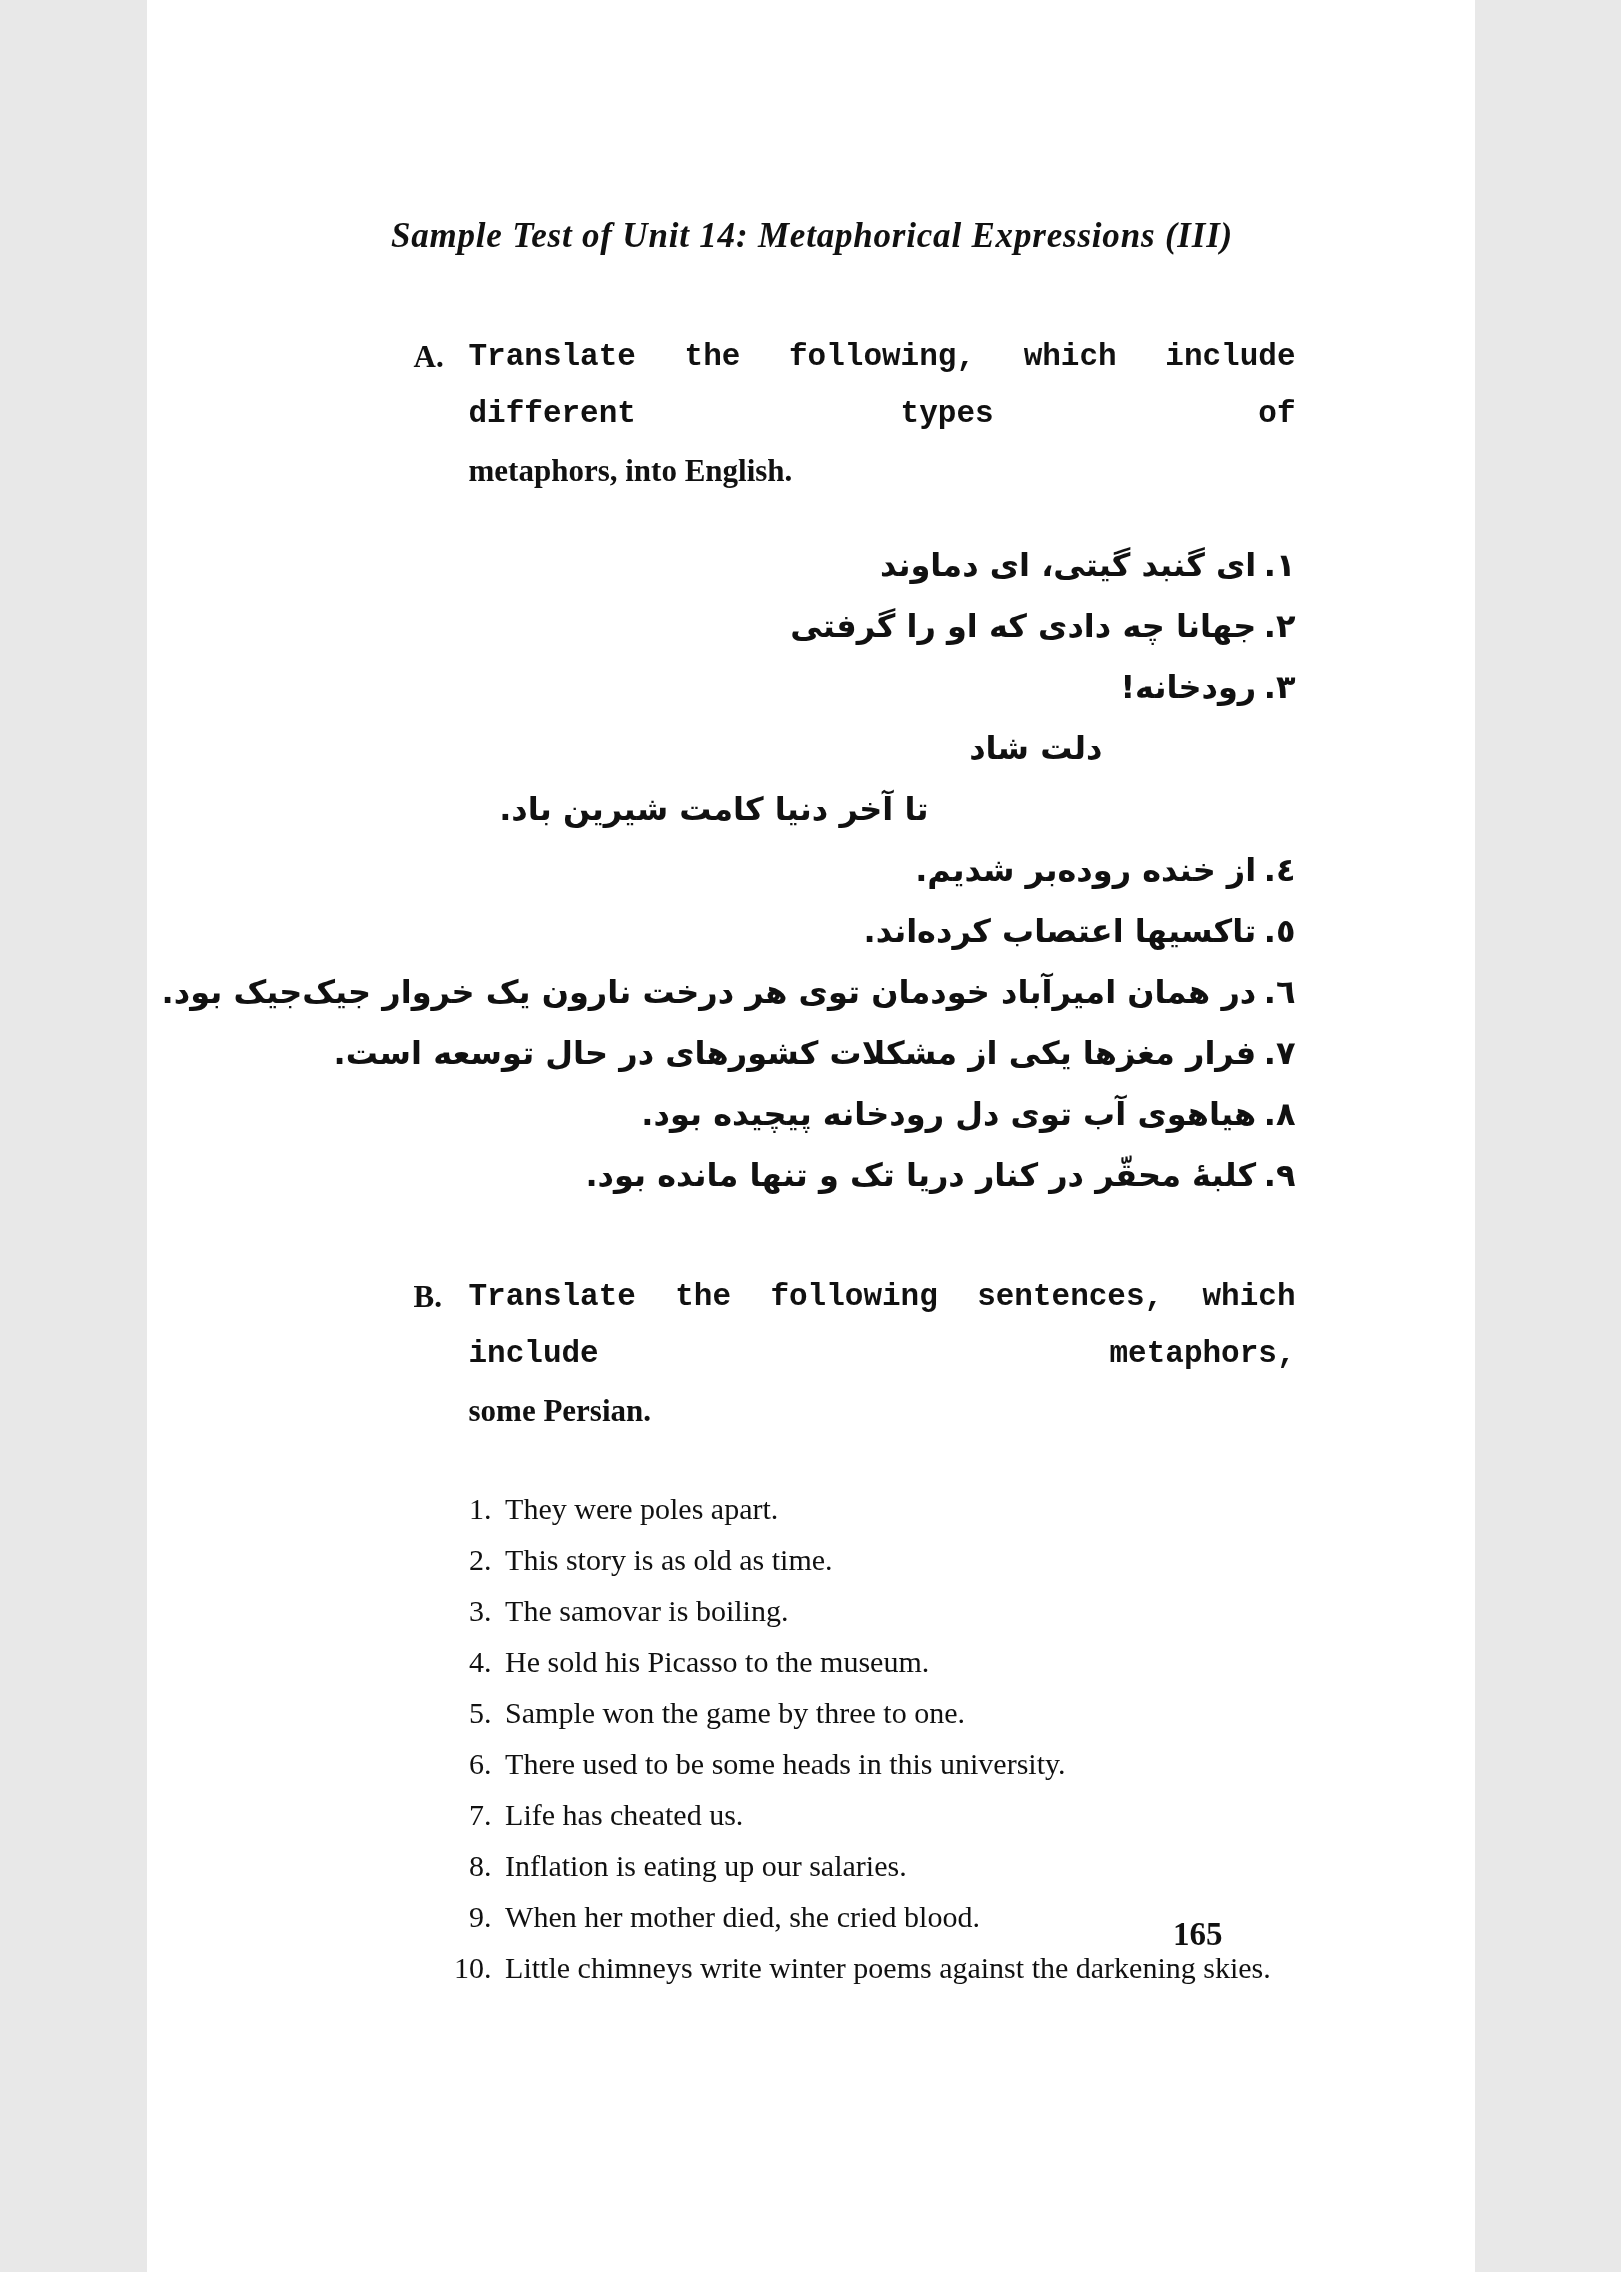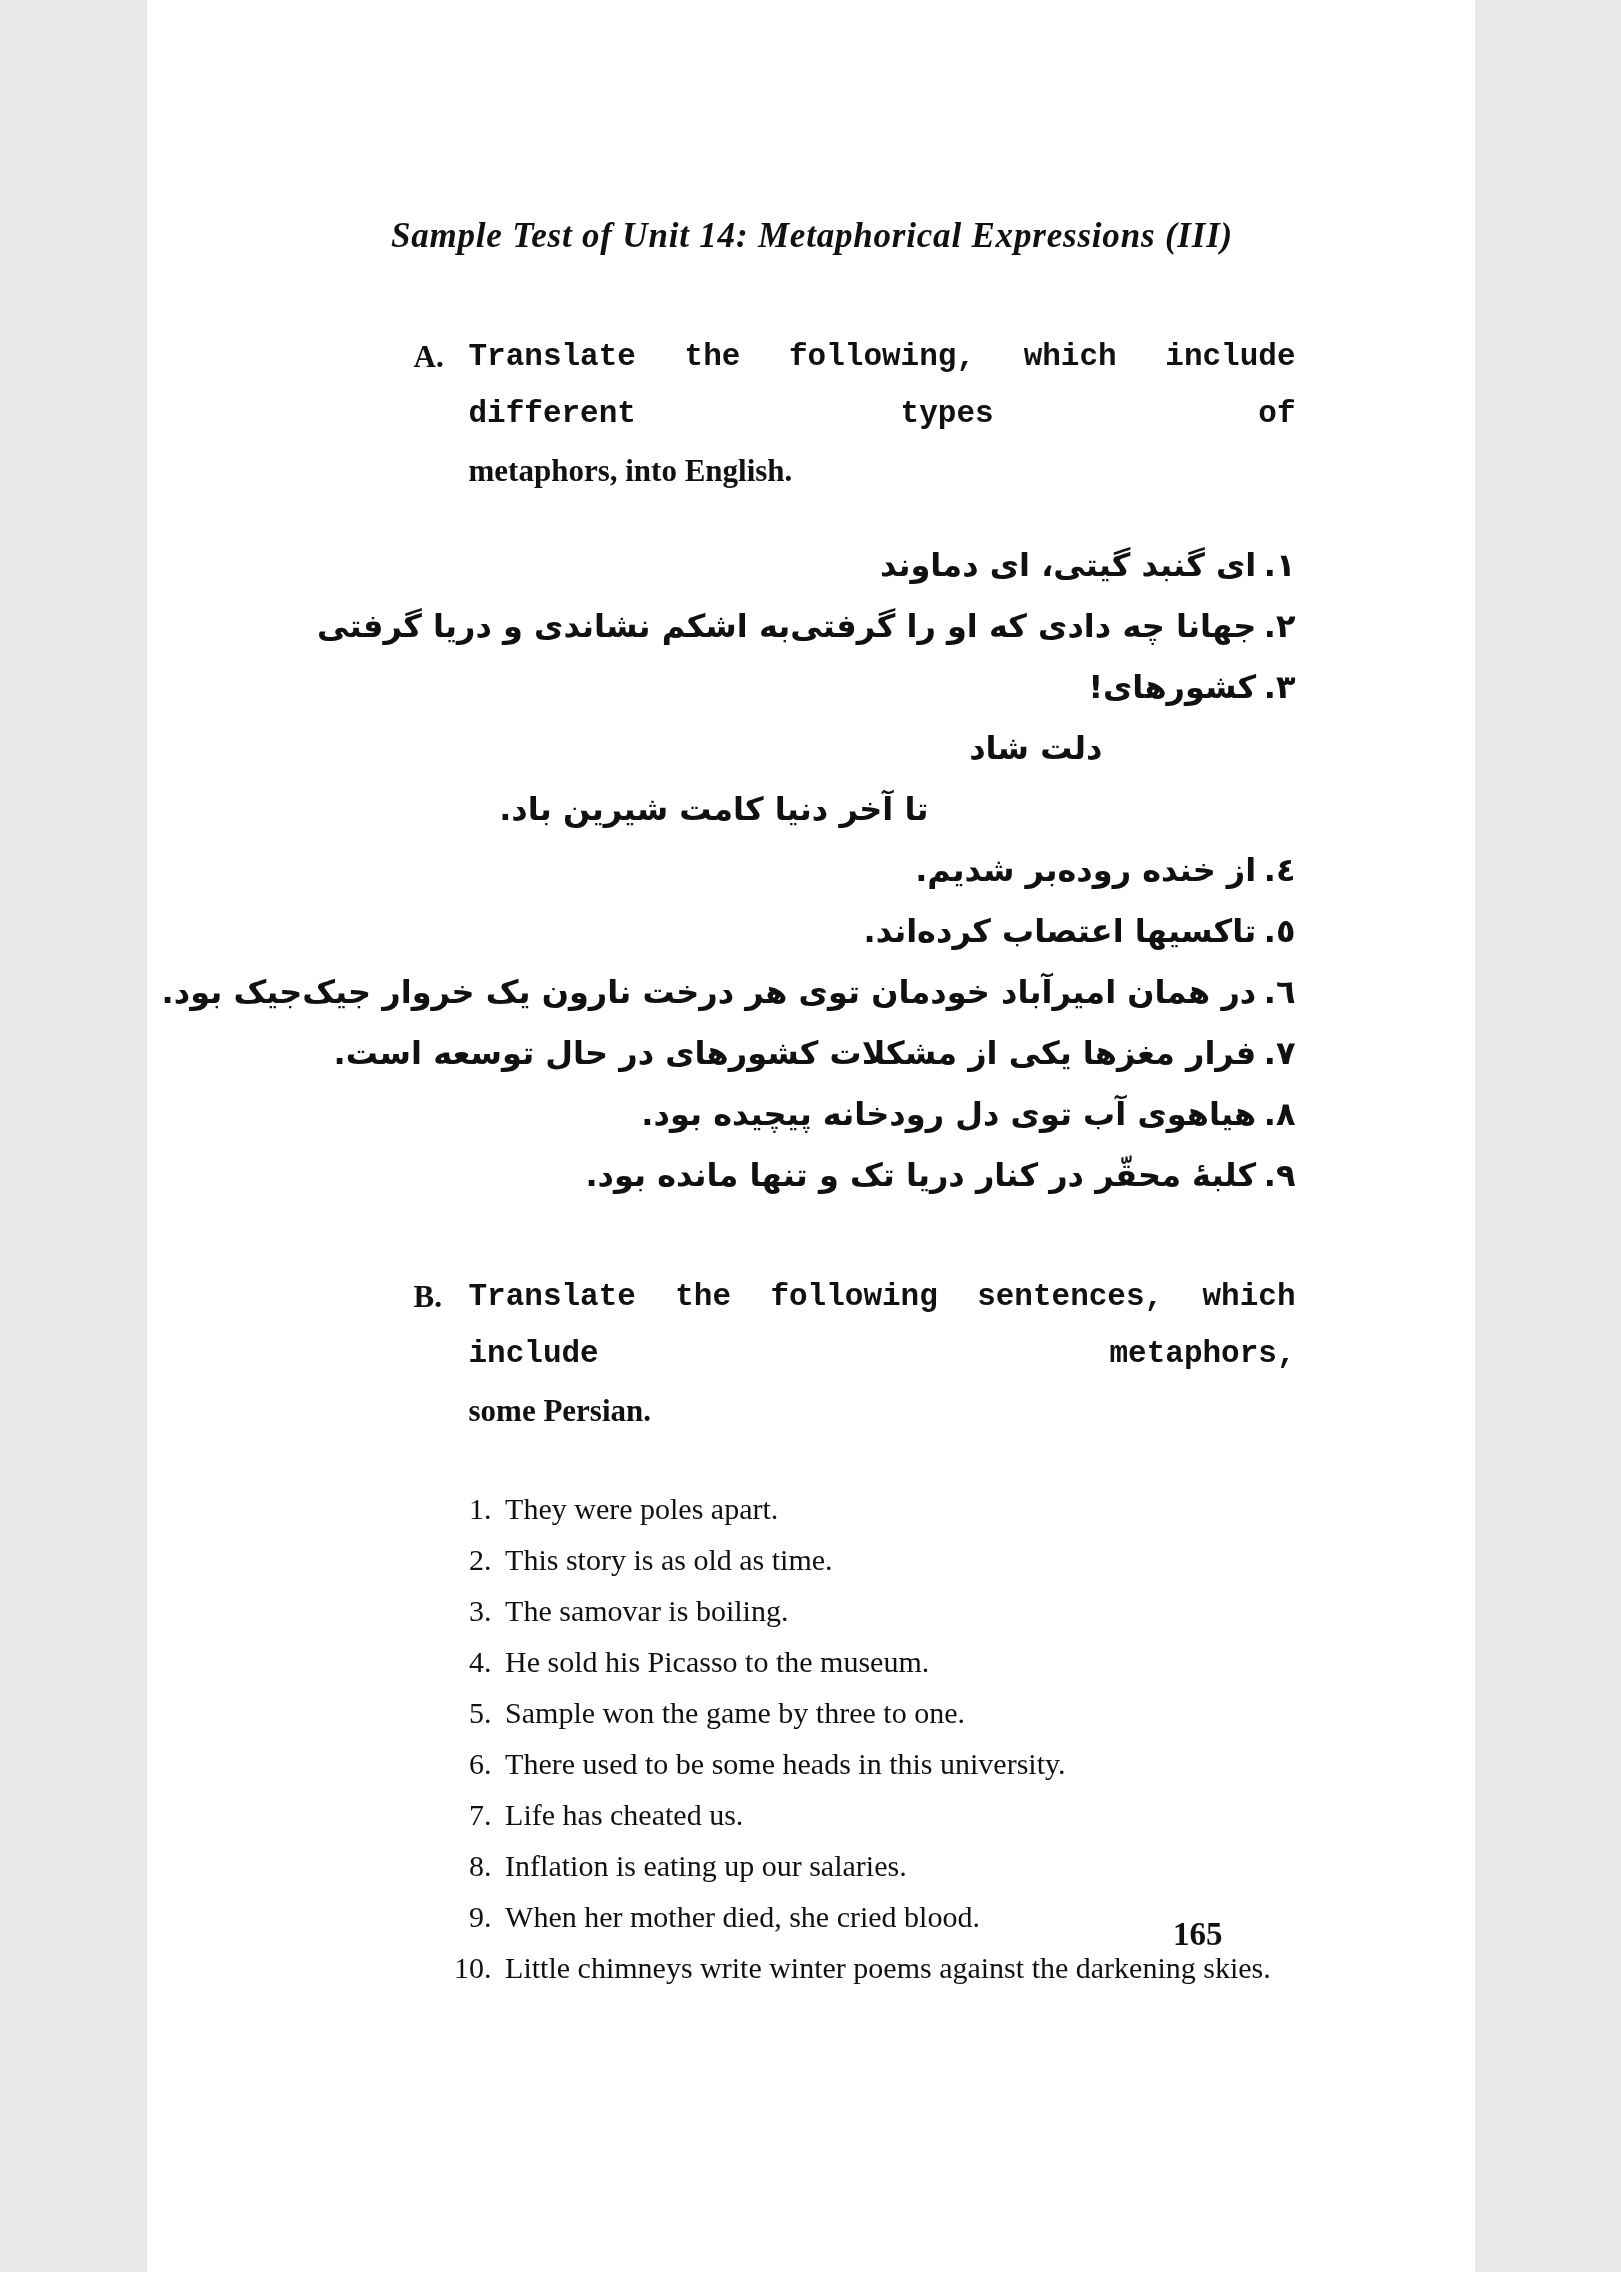--- a/index.html
+++ b/index.html
@@ -112,26 +112,25 @@
     <div class="persian-list" dir="rtl">
 
       <div class="fa-line">
         <span class="fa-num">١.</span><span class="fa-text">ای گنبد گیتی، ای دماوند</span>
       </div>
 
       <div class="fa-line fa-couplet">
         <span>
           <span class="fa-num">٢.</span><span class="fa-text">جهانا چه دادی که او را گرفتی</span>
         </span>
-        <span>به اشکم نشاندی و دریا گرفتی</span>
       </div>
 
       <div>
         <div class="fa-line">
-          <span class="fa-num">٣.</span><span class="fa-text">کشورهای!</span>
+          <span class="fa-num">٣.</span><span class="fa-text">رودخانه!</span>
         </div>
         <div class="fa-line fa-indent-1">دلت شاد</div>
         <div class="fa-line fa-indent-2">تا آخر دنیا کامت شیرین باد.</div>
       </div>
 
       <div class="fa-line">
         <span class="fa-num">٤.</span><span class="fa-text">از خنده روده‌بر شدیم.</span>
       </div>
 
       <div class="fa-line">

